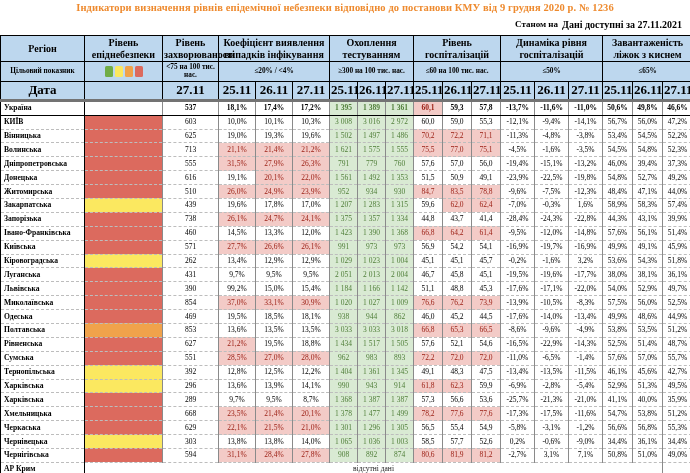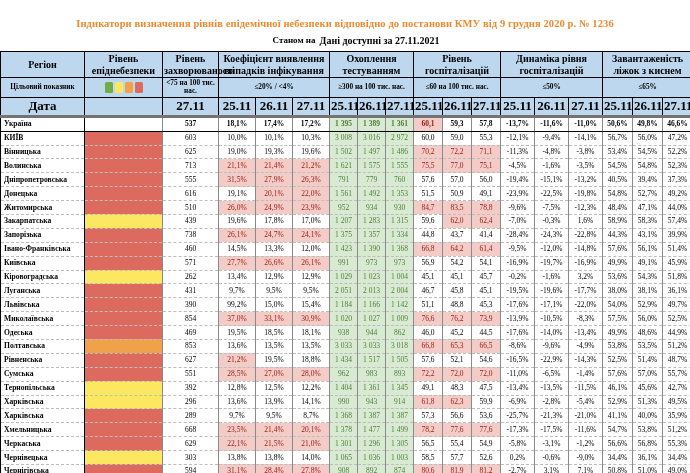--- a/index.html
+++ b/index.html
@@ -1,26 +1,26 @@
 <!DOCTYPE html>
 <html style="--title-orange: #EE8A2E; --hdr-blue: #BDD7EE; --red: #DC6A5E; --yellow: #FBE860; --orange: #F0A24B; --pink-bg: #F3CBC7; --pink-tx: #9C2015; --green-bg: #D9EAD3; --green-tx: #4F7E38; --asof-bg: #E4DFEC;"><head>
 <meta charset="utf-8">
 <style>
   html,body{margin:0;padding:0;background:#fff;}
   .page{
     width:690px;height:473px;box-sizing:border-box;background:#fff;
     font-family:"Liberation Serif","DejaVu Serif",serif;position:relative;overflow:hidden;
-    padding-top:16px;
+    padding-top:0;
   }
   .title{
     text-align:center;font-weight:bold;font-size:10.5px;color:var(--title-orange);
     padding:2px 6px 1px 6px;letter-spacing:.1px;
   }
   .subhead{
-    display:flex;justify-content:center;align-items:center;
+    display:flex;justify-content:flex-end;align-items:center;
     padding:1px 8px 2px 0;height:18px;
   }
   .asof{display:flex;align-items:center;margin-left:30px;}
   .asof-label{font-weight:bold;font-size:9px;margin-right:4px;}
   .asof-box{
     background:var(--asof-bg);border:1px solid #000;font-weight:bold;font-size:9px;
     width:108px;text-align:center;padding:1px 0;
   }
   .avail{font-weight:bold;font-size:10px;}
   table{
@@ -230,21 +230,21 @@
           <td class="pink">26,3%</td>
           <td class="gl greenc">791</td>
           <td class="greenc">779</td>
           <td class="greenc">760</td>
           <td class="gl ">57,6</td>
           <td>57,0</td>
           <td>56,0</td>
           <td class="gl">-19,4%</td>
           <td>-15,1%</td>
           <td>-13,2%</td>
-          <td class="gl">40,5%</td>
+          <td class="gl">46,0%</td>
           <td>39,4%</td>
           <td>37,3%</td>
         </tr>
         <tr>
           <td class="region">Донецька</td>
           <td class="gl d-red"></td>
           <td class="gl">616</td>
           <td class="gl ">19,1%</td>
           <td class="pink">20,1%</td>
           <td class="pink">22,0%</td>

